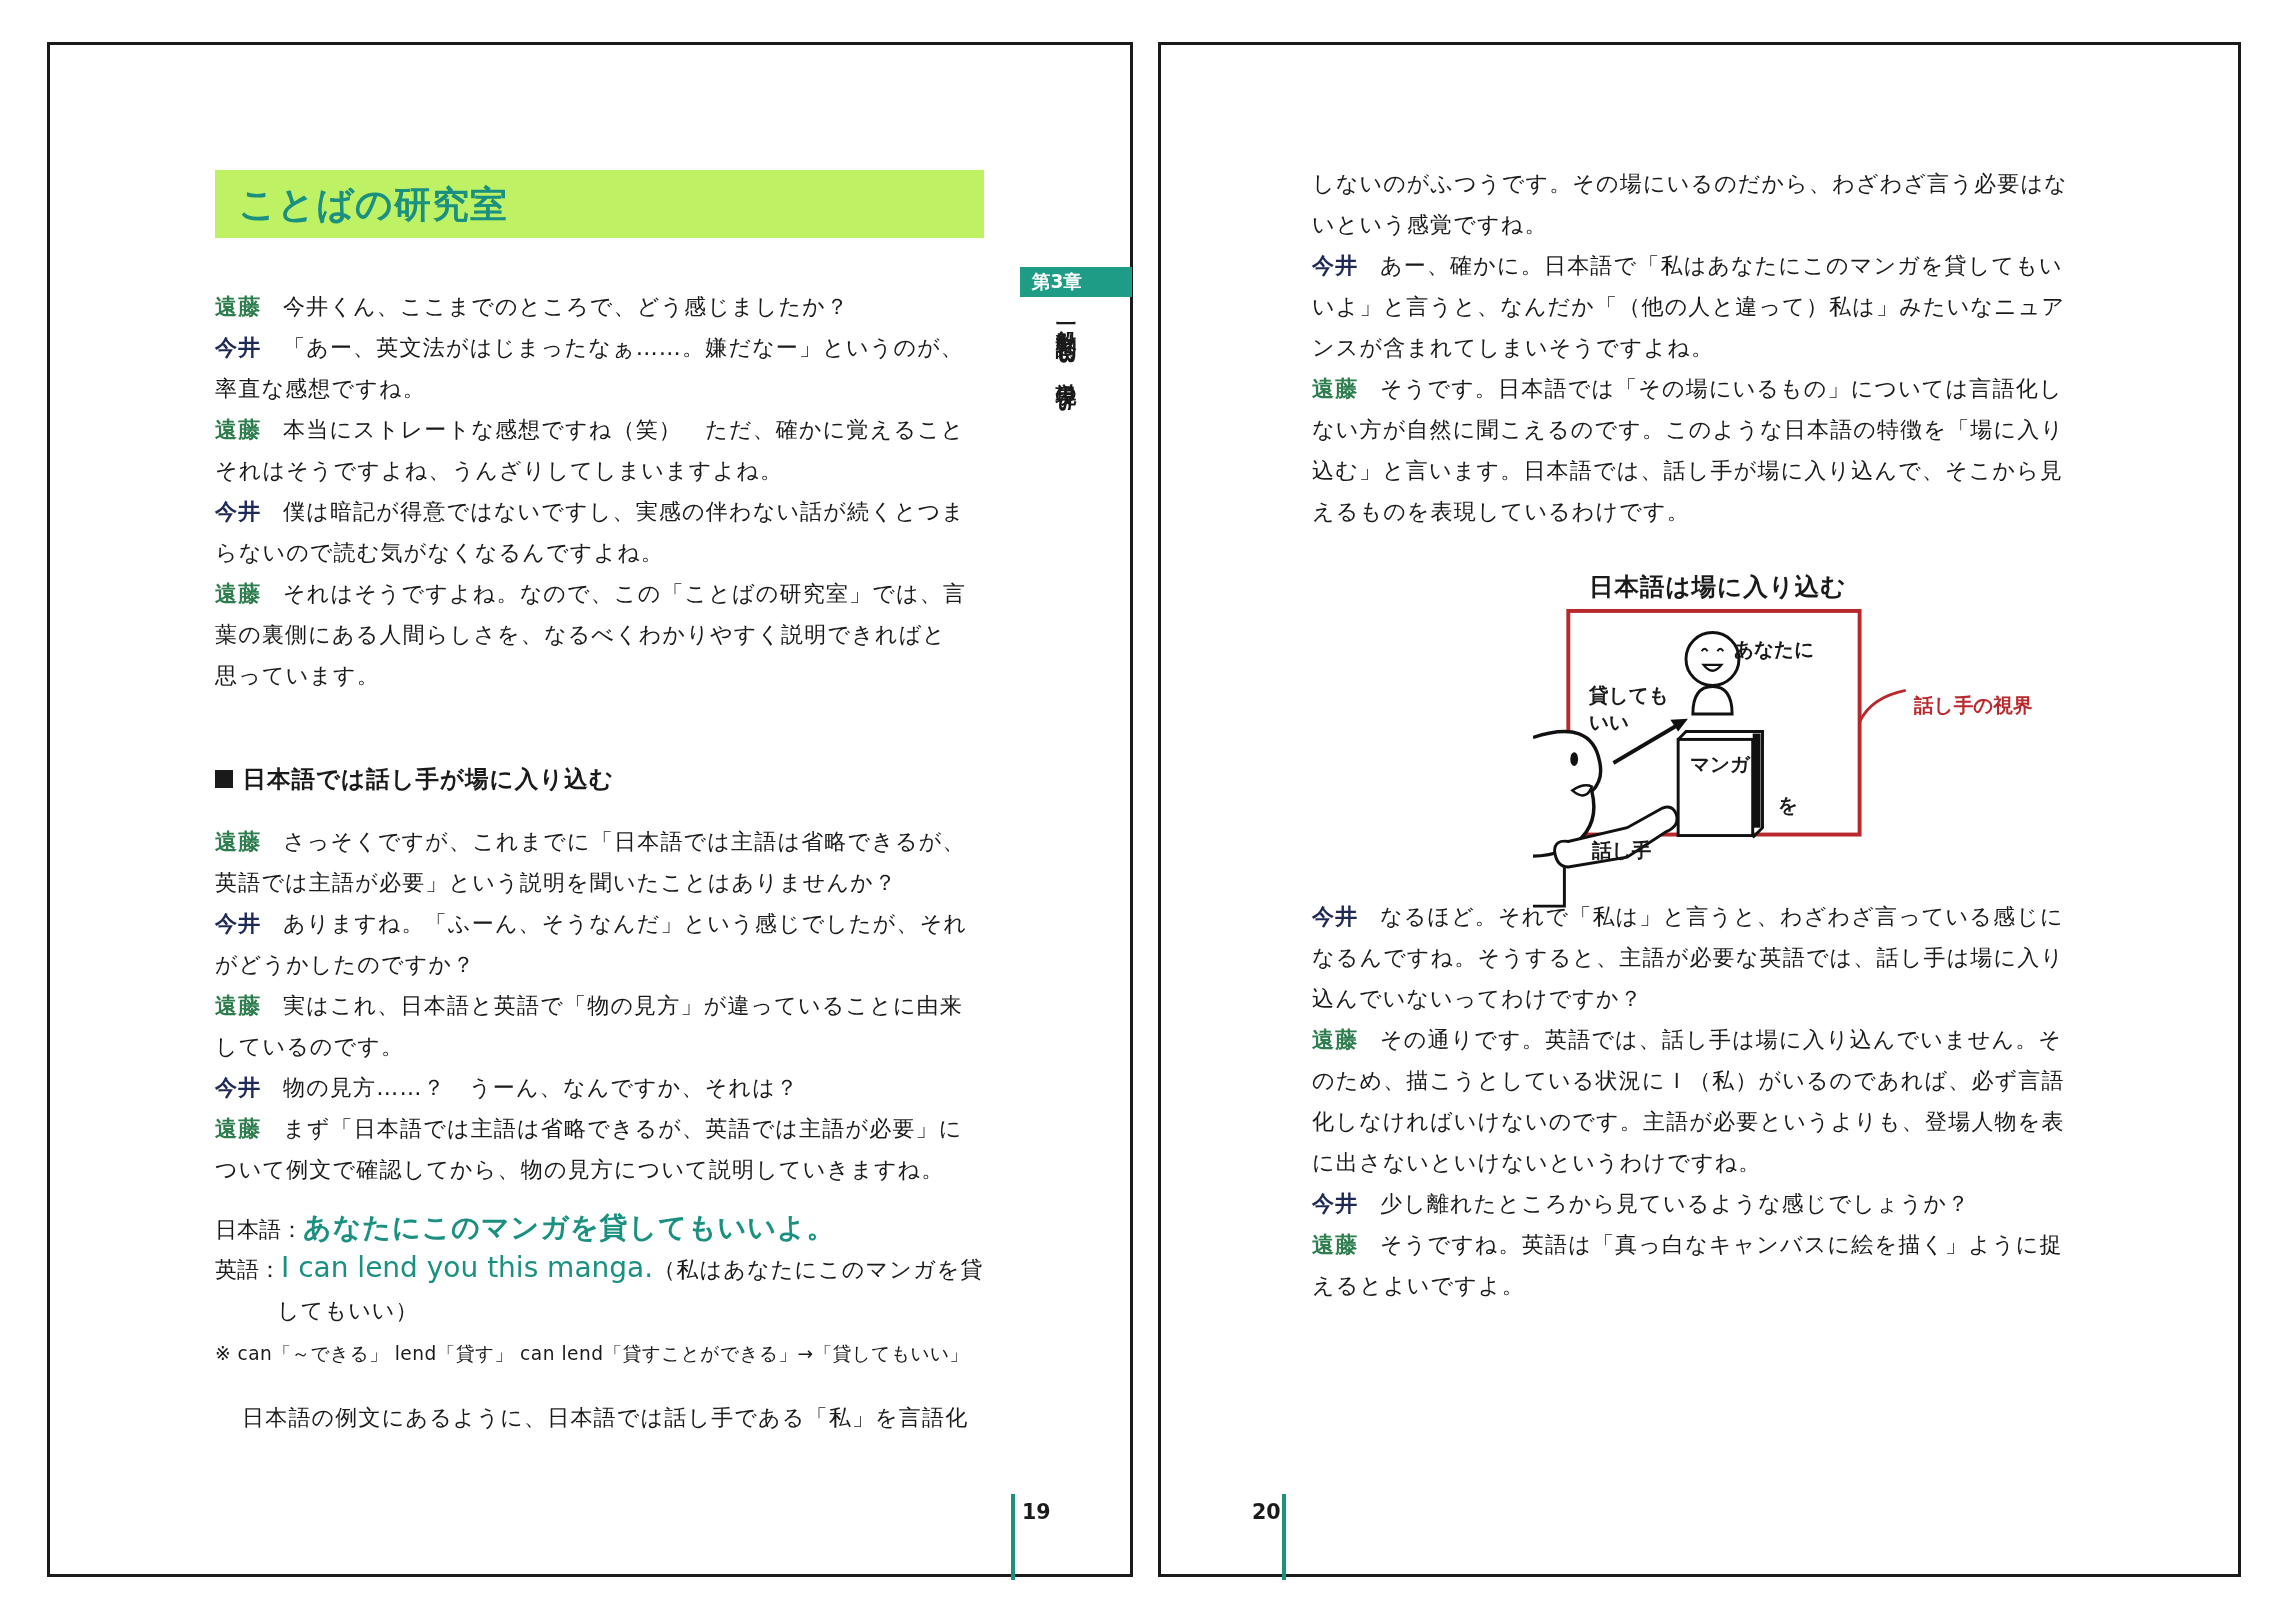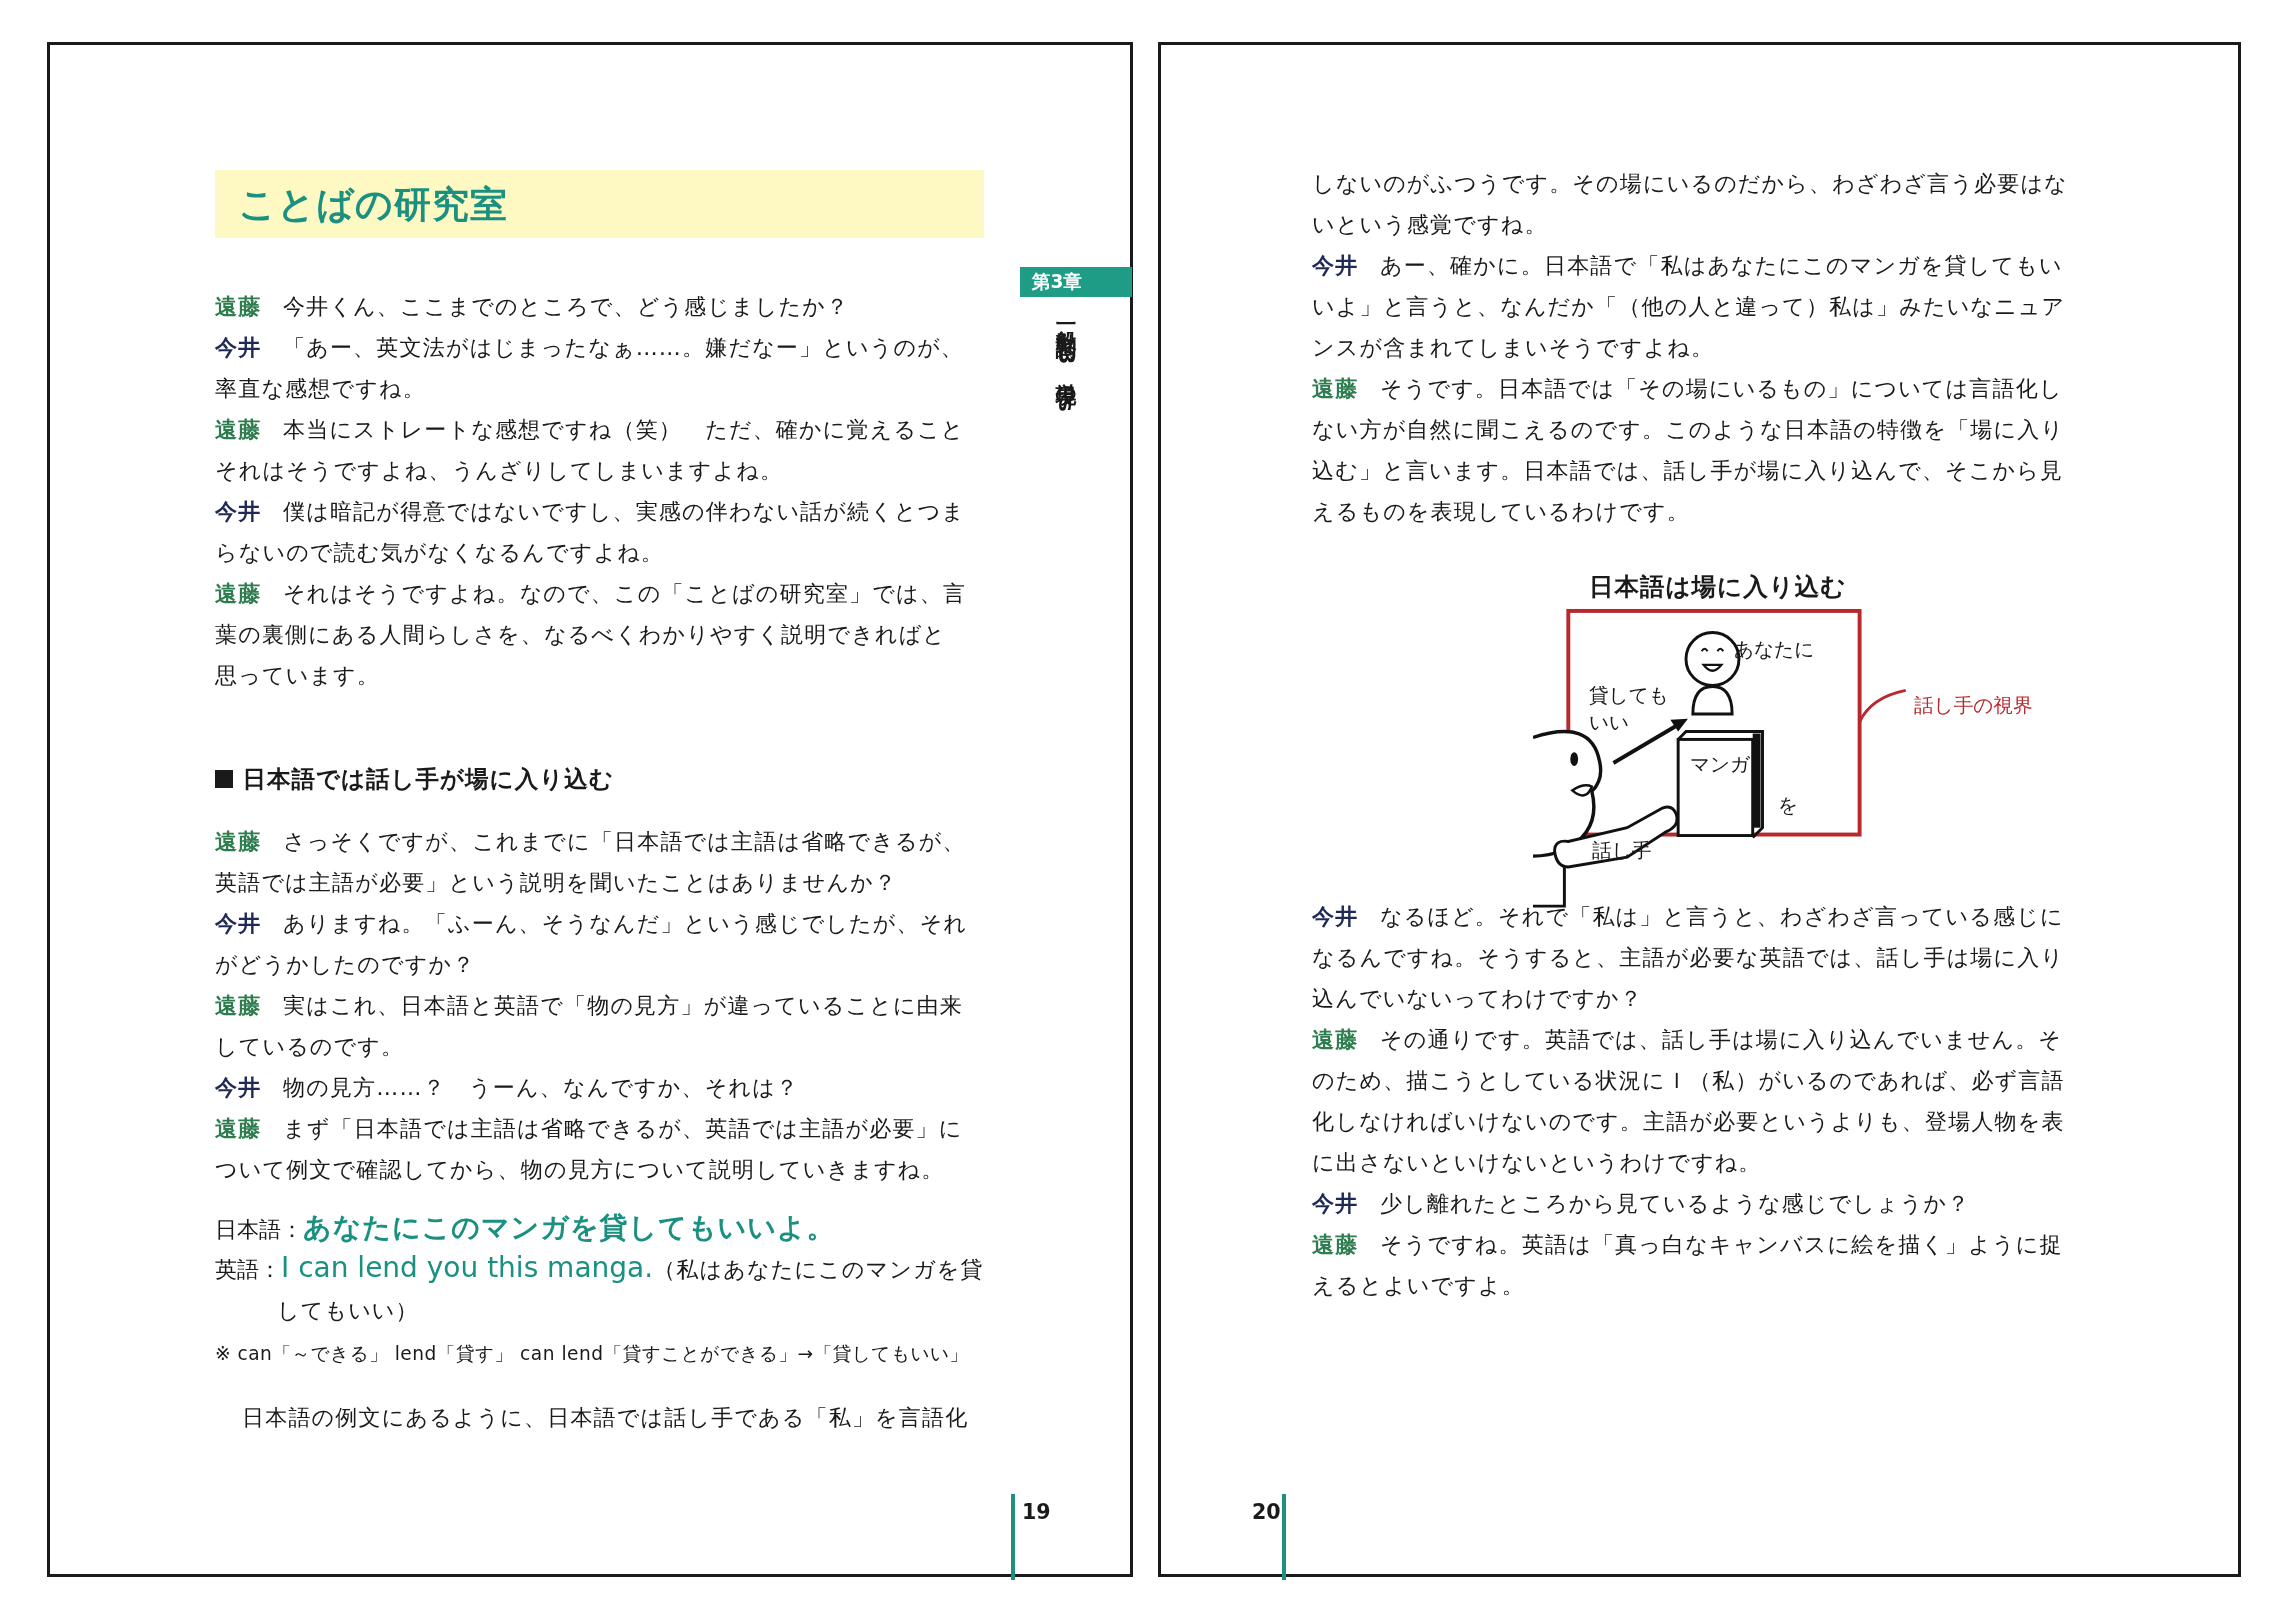--- a/index.html
+++ b/index.html
@@ -9,21 +9,21 @@
   }
   .page {
     position:absolute; top:42px; height:1535px; box-sizing:border-box;
     border:3.9px solid #1a1a1a; background:#fff;
   }
   #page-left { left:47px; width:1086px; }
   #page-right { left:1158px; width:1083px; }
 
   .heading-box {
     position:absolute; left:165px; top:125px; width:769px; height:68px;
-    background:#fef9c3;
+    background:#bef264;
   }
   .heading-box span {
     position:absolute; left:23.5px; top:9.8px; font-size:37px; font-weight:bold; color:#1a9080;
     letter-spacing:1px;
   }
 
   .text-block { position:absolute; font-size:22px; line-height:41px; letter-spacing:1.2px; }
   .line { white-space:nowrap; height:41px; }
   .spk { font-weight:bold; margin-right:21.6px; }
   .spk.endo { color:#2e7d4f; }
@@ -44,21 +44,21 @@
   }
   .chapter-tab span { position:absolute; left:11.8px; top:2px; color:#fff; font-size:18.6px; font-weight:bold; }
   .chapter-vert {
     position:absolute; left:1002px; top:267px; writing-mode:vertical-rl; font-size:20.6px;
     font-weight:bold; letter-spacing:2.9px; color:#1a1a1a;
   }
   .page-num { position:absolute; font-size:20.6px; font-weight:bold; }
   .page-rule { position:absolute; width:3.9px; background:#1e9080; }
 
   .figure-title { position:absolute; font-size:24.5px; font-weight:bold; white-space:nowrap; letter-spacing:1px; }
-  .fig-label { position:absolute; font-size:19.6px; font-weight:normal; white-space:nowrap; }
+  .fig-label { position:absolute; font-size:19.6px; font-weight:bold; white-space:nowrap; }
   .fig-label.red { color:#b8282c; }
 </style>
 </head>
 <body>
 
 <div class="page" id="page-left">
   <div class="heading-box">
     <span>ことばの研究室</span>
   </div>
 

